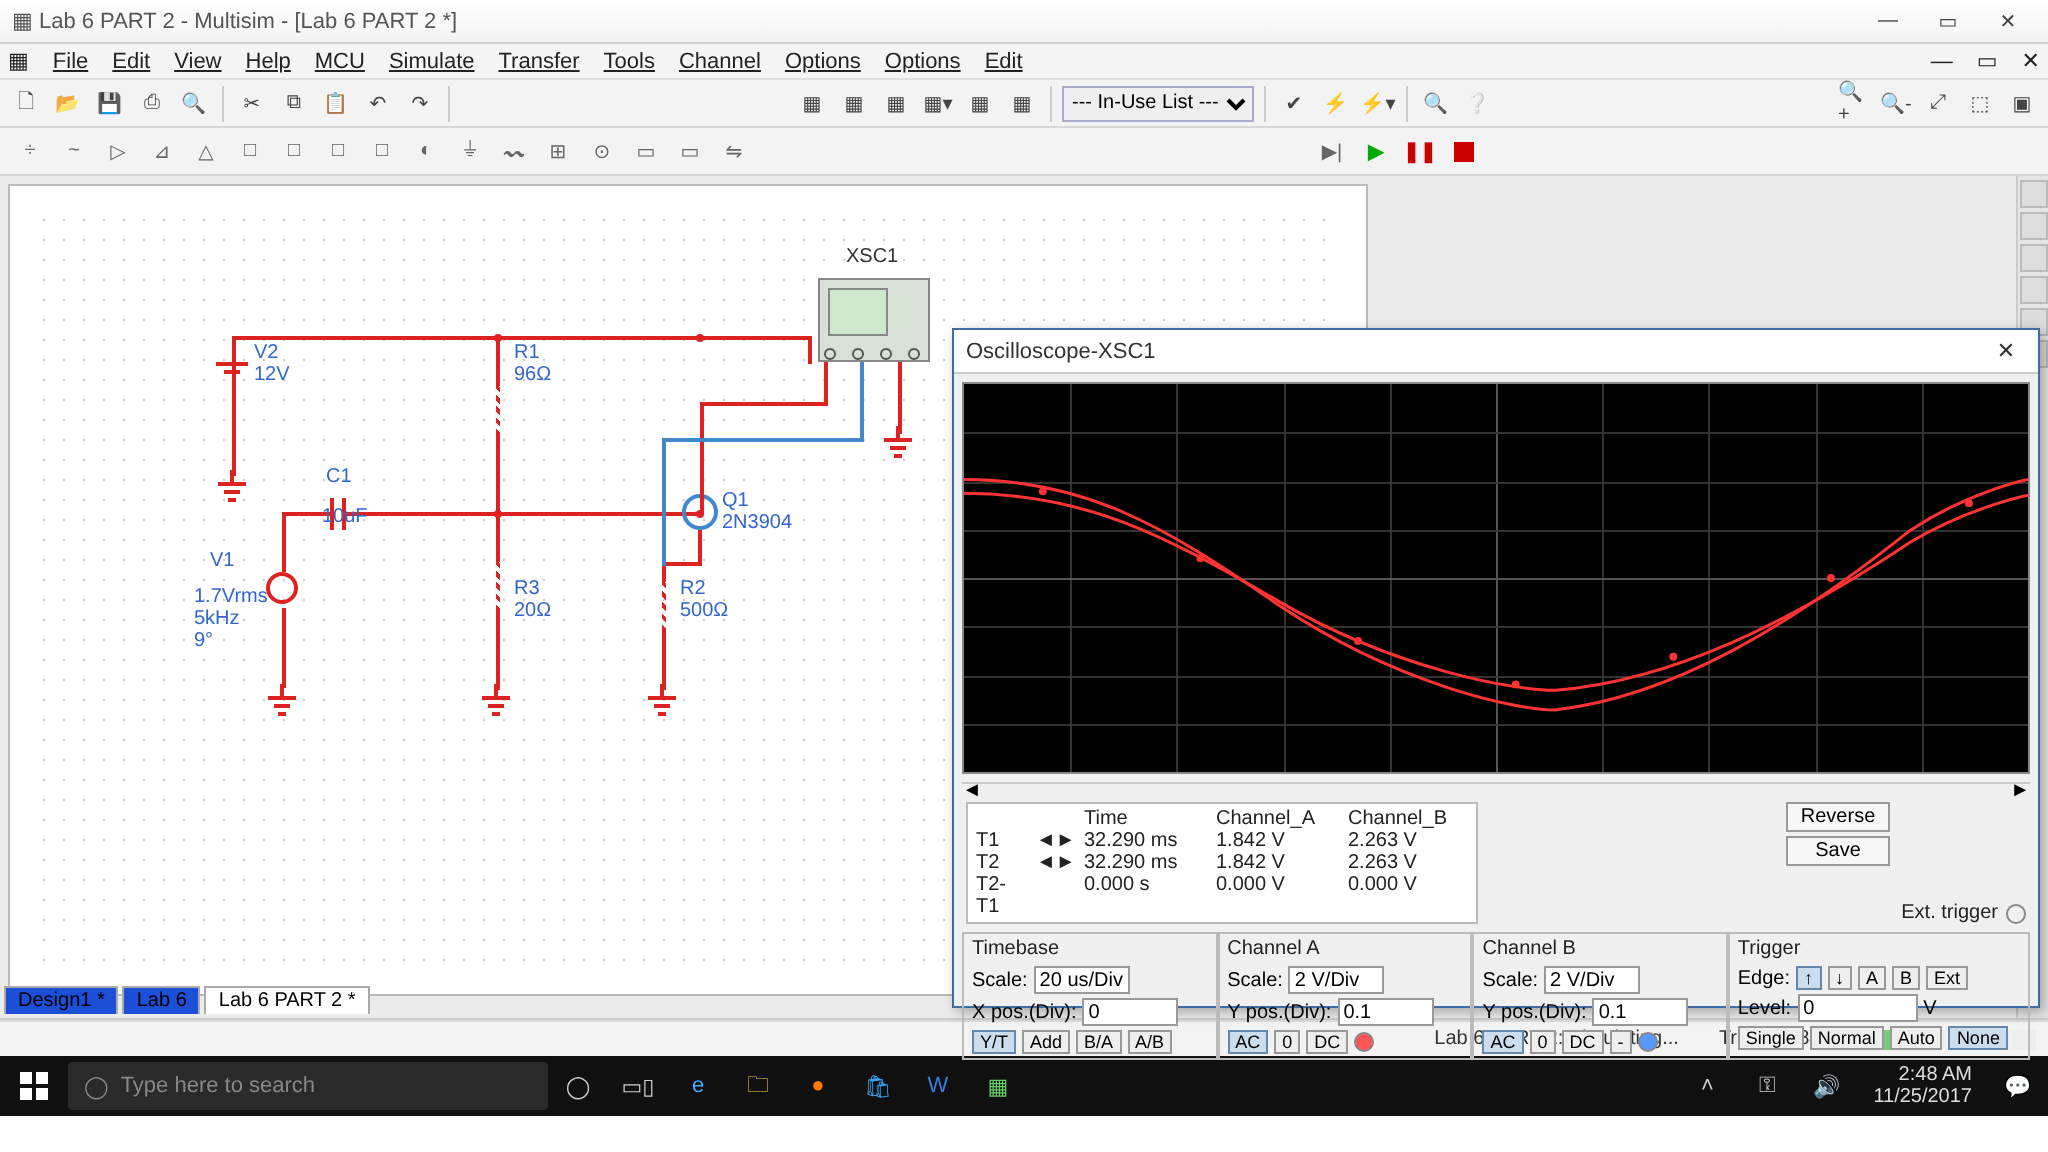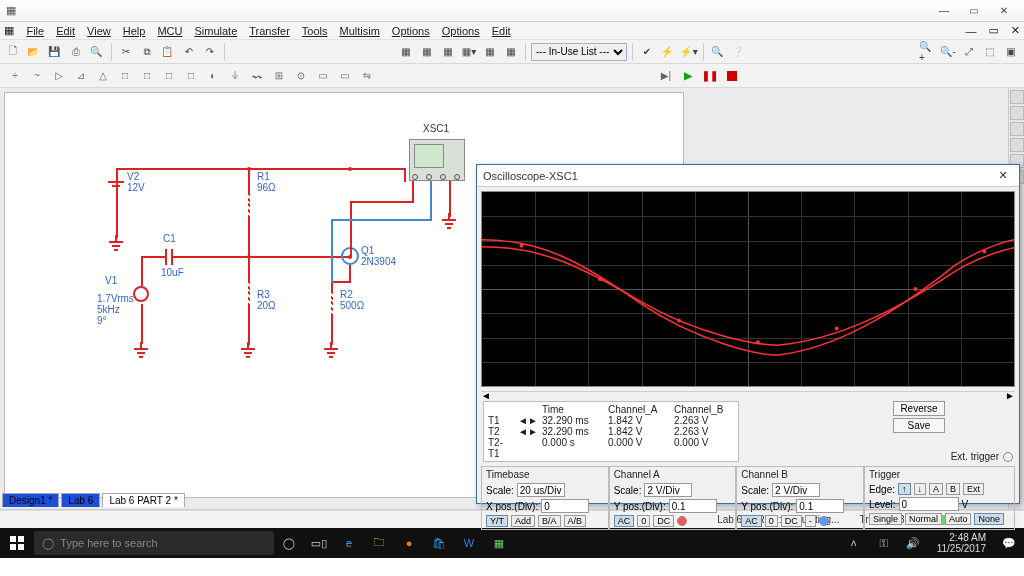--- a/index.html
+++ b/index.html
@@ -84,37 +84,38 @@
 .taskbar .clock { text-align: right; font-size: 10px; line-height: 1.1; padding: 0 8px; color: #ddd; }
 
 svg.winlogo-svg { width: 14px; height: 14px; }
 svg.winlogo-svg rect { fill: #fff; }
 </style>
 </head>
 <body>
 
 <div class="titlebar">
   <span>▦</span>&nbsp;
+  <span>Lab 6 PART 2 - Multisim - [Lab 6 PART 2 *]</span>
   <span class="spacer"></span>
   <span class="winbtn">—</span>
   <span class="winbtn">▭</span>
   <span class="winbtn">✕</span>
 </div>
 
 <div class="menubar">
   <span>▦</span>
   <span><u>File</u></span>
   <span><u>Edit</u></span>
   <span><u>View</u></span>
   <span><u>Help</u></span>
   <span><u>MCU</u></span>
   <span><u>Simulate</u></span>
   <span><u>Transfer</u></span>
   <span><u>Tools</u></span>
-  <span><u>Multisim</u></span>
+  <span><u>Channel</u></span>
   <span><u>Options</u></span>
   <span><u>Options</u></span>
   <span><u>Edit</u></span>
   <span class="spacer" style="flex:1"></span>
   <span>—</span>
   <span>▭</span>
   <span>✕</span>
 </div>
 
 <div class="toolbar">
@@ -213,21 +214,21 @@
     <div class="bjt" style="left:336px;top:154px"></div>
     <div class="comp-label" style="left:356px;top:152px;color:#36c"><span>Q1</span><br><span>2N3904</span></div>
 
     <div class="wire" style="left:136px;top:163px;width:24px;height:2px"></div>
     <div class="cap" style="left:160px;top:156px">
         <div class="p1"></div>
         <div class="p2"></div>
       </div>
     <div class="wire" style="left:168px;top:163px;width:75px;height:2px"></div>
     <div class="comp-label" style="left:158px;top:140px"><span>C1</span></div>
-    <div class="comp-label" style="left:156px;top:174px"><span>10uF</span></div>
+    <div class="comp-label" style="left:156px;top:160px"><span>10uF</span></div>
 
     <div class="wire" style="left:136px;top:163px;width:2px;height:30px"></div>
     <div class="acsrc" style="left:128px;top:193px"></div>
     <div class="wire" style="left:136px;top:211px;width:2px;height:40px"></div>
     <div class="comp-label" style="left:100px;top:182px"><span>V1</span></div>
     <div class="comp-label" style="left:92px;top:200px"><span>1.7Vrms
 5kHz
 9°</span></div>
     <div class="gnd" style="left:129px;top:255px">
         <div class="b1"></div>

